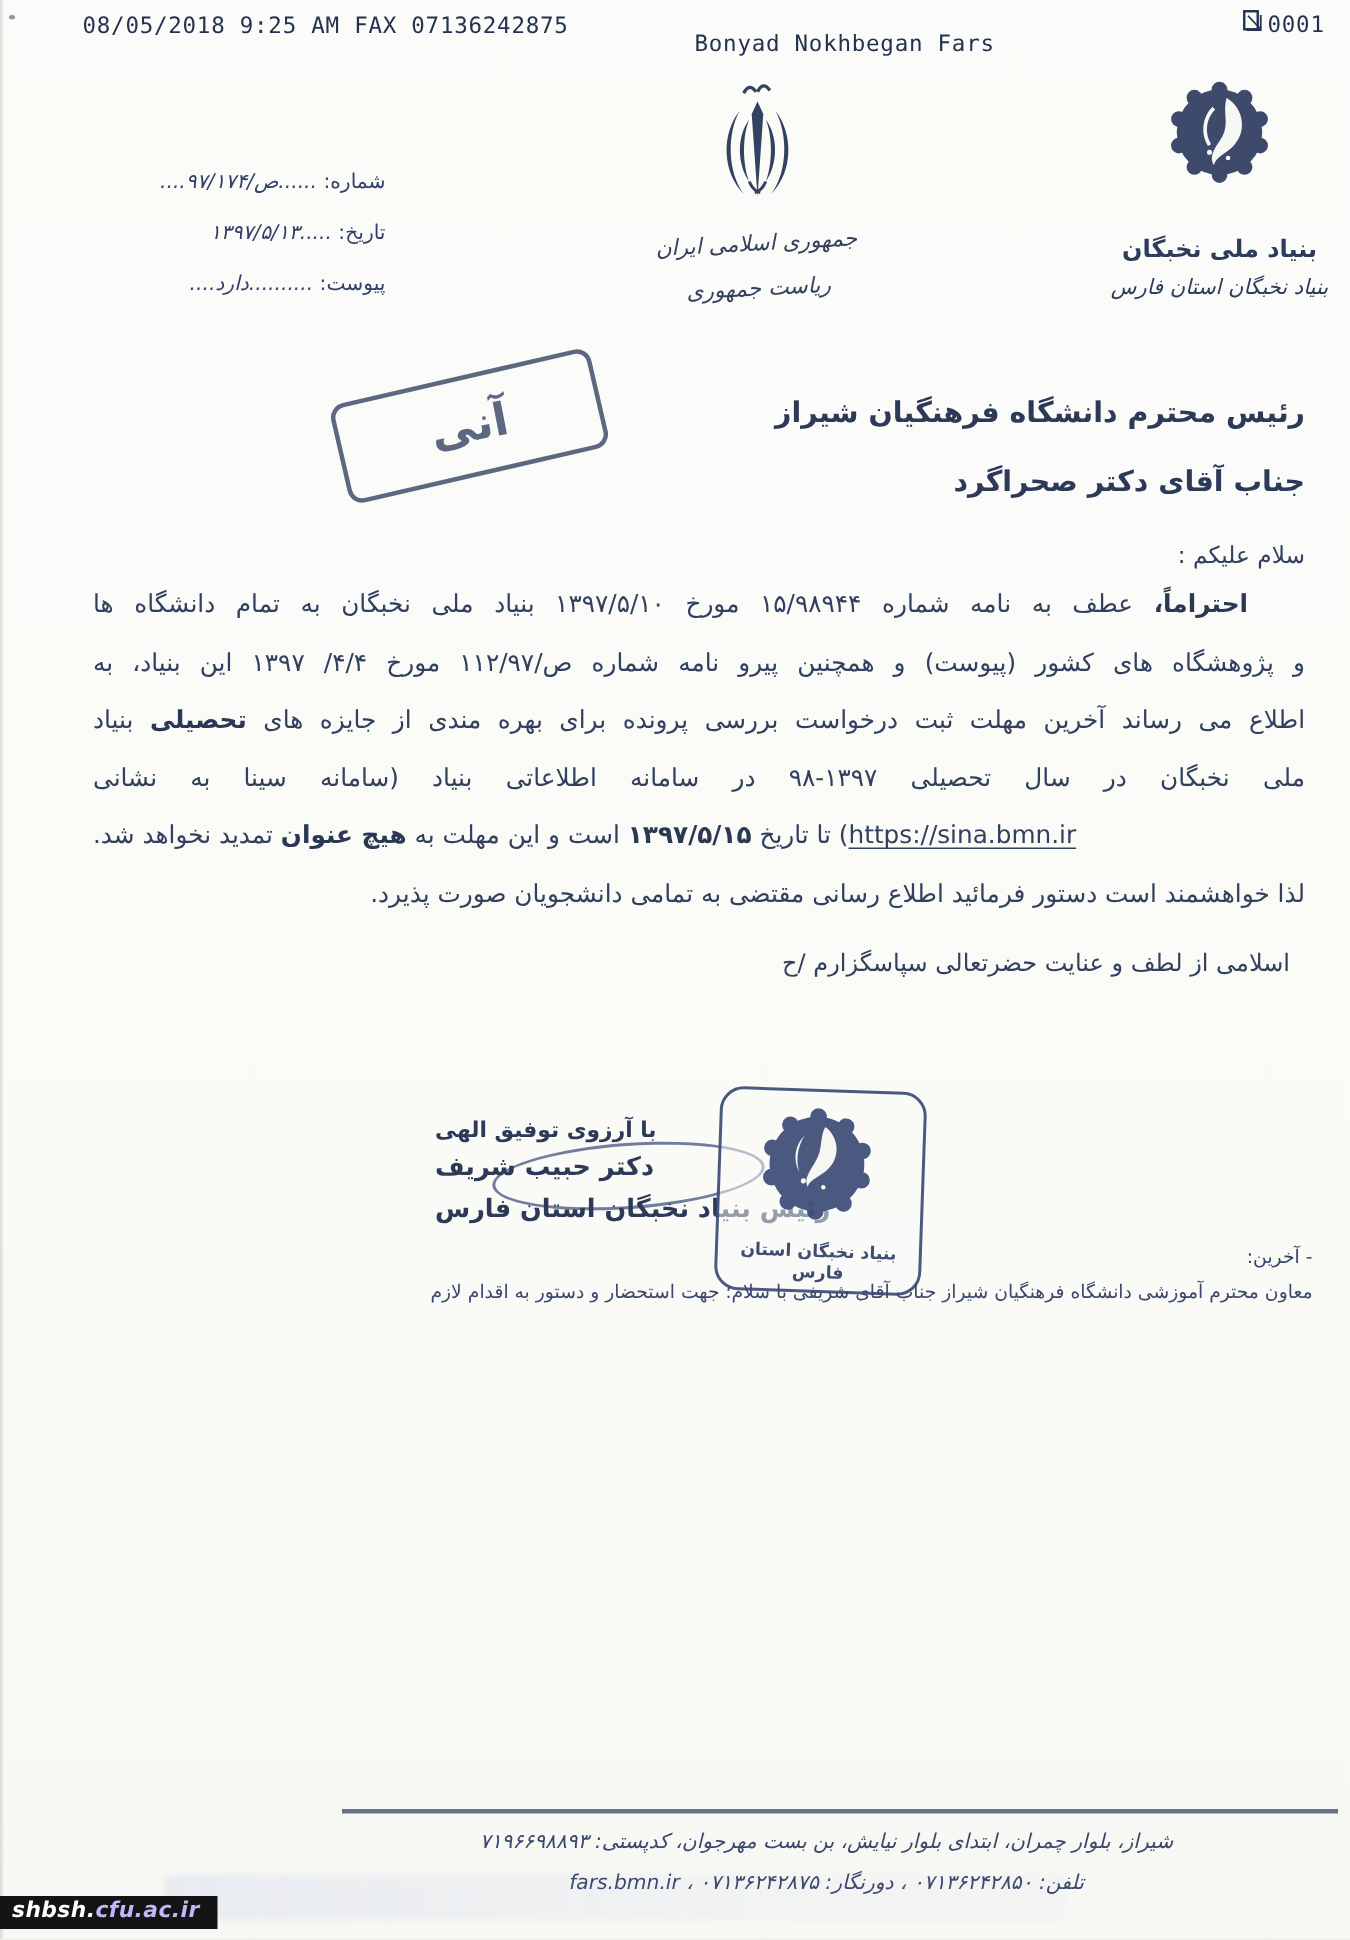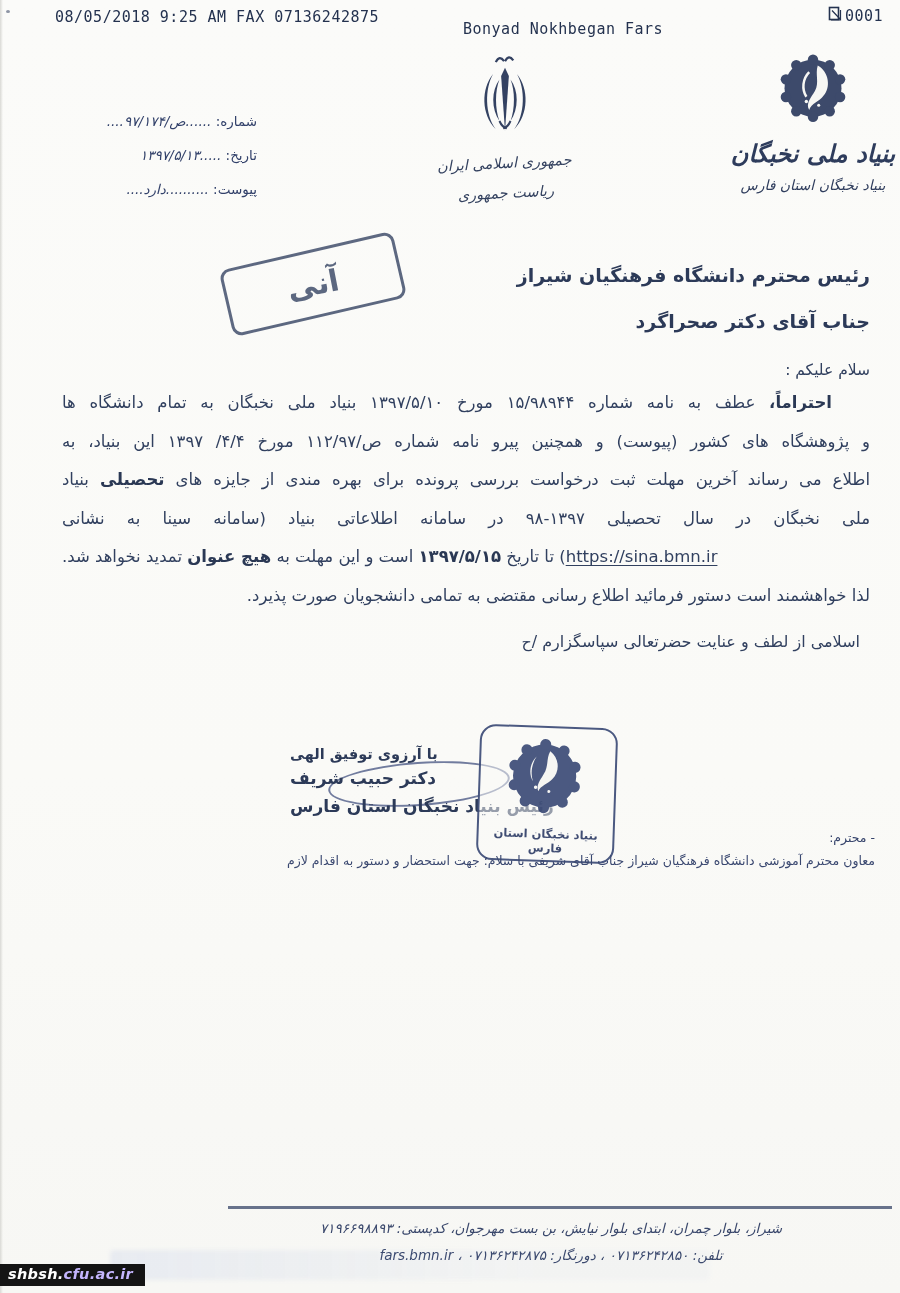--- a/index.html
+++ b/index.html
@@ -14,21 +14,21 @@
   .fax{font-family:"DejaVu Sans Mono",monospace;font-size:15px;color:#24324f;letter-spacing:.5px;}
   .fax-right{display:flex;align-items:center;gap:3px;}
   
   .fields{direction:rtl;text-align:right;font-size:13.5px;color:#32416a;line-height:34px;width:205px;}
   .fields .val{font-style:italic;}
   
   .emblem-col{width:170px;text-align:center;}
   .emblem-txt{direction:rtl;font-size:14.5px;color:#33415f;font-style:italic;transform:rotate(-3deg);line-height:30px;}
   
   .org-col{width:170px;text-align:center;direction:rtl;color:#2e3c5c;}
-  .org1{font-size:24px;font-weight:bold;font-style:italic;margin-top:4px;}
+  .org1{font-size:16px;font-weight:bold;margin-top:20px;}
   .org2{font-size:14px;font-style:italic;margin-top:9px;}
   
   .stamp-urgent{left:224px;top:250px;width:172px;height:62px;border:3px solid #3a486600;
      border:3px solid #3a4866;border-radius:10px;transform:rotate(-13deg);
      display:flex;align-items:center;justify-content:center;opacity:.82;}
   .stamp-urgent span{font-size:30px;font-weight:bold;color:#3a4866;transform:rotate(2deg);}
   
   .recipient{right:30px;top:252px;direction:rtl;text-align:right;}
   .rec-line{font-size:19px;font-weight:bold;color:#2c3a58;line-height:46px;}
   .salutation{font-size:15.5px;margin-top:17px;color:#31405f;}
@@ -190,21 +190,21 @@
           <path d="M52 20 C62 27 63 41 55 49 C51 54 43 56 41 62 C38 56 43 50 46 44 C51 36 48 27 52 20 Z"></path>
           <path d="M38 26 C31 33 30 44 35 52 C32 44 33 34 38 26 Z"></path>
           <circle cx="38" cy="58" r="1.8"></circle>
             <circle cx="52" cy="62" r="1.6"></circle>
         </g>
       </svg>
     </span>
     <div class="cap">بنیاد نخبگان استان فارس</div>
   </div>
 
-  <div class="abs cc-label">- محترم:</div>
+  <div class="abs cc-label">- آخرین:</div>
   <div class="abs cc-line">معاون محترم آموزشی دانشگاه فرهنگیان شیراز جناب آقای شریفی با سلام؛ جهت استحضار و دستور به اقدام لازم</div>
 
   <div class="abs divider"></div>
   <div class="abs footer">
     <div>شیراز، بلوار چمران، ابتدای بلوار نیایش، بن بست مهرجوان، کدپستی: ۷۱۹۶۶۹۸۸۹۳</div>
     <div>تلفن: ۰۷۱۳۶۲۴۲۸۵۰ ، دورنگار: ۰۷۱۳۶۲۴۲۸۷۵ ، fars.bmn.ir</div>
   </div>
 
   <div class="abs bleed"></div>
   <div class="abs watermark">

